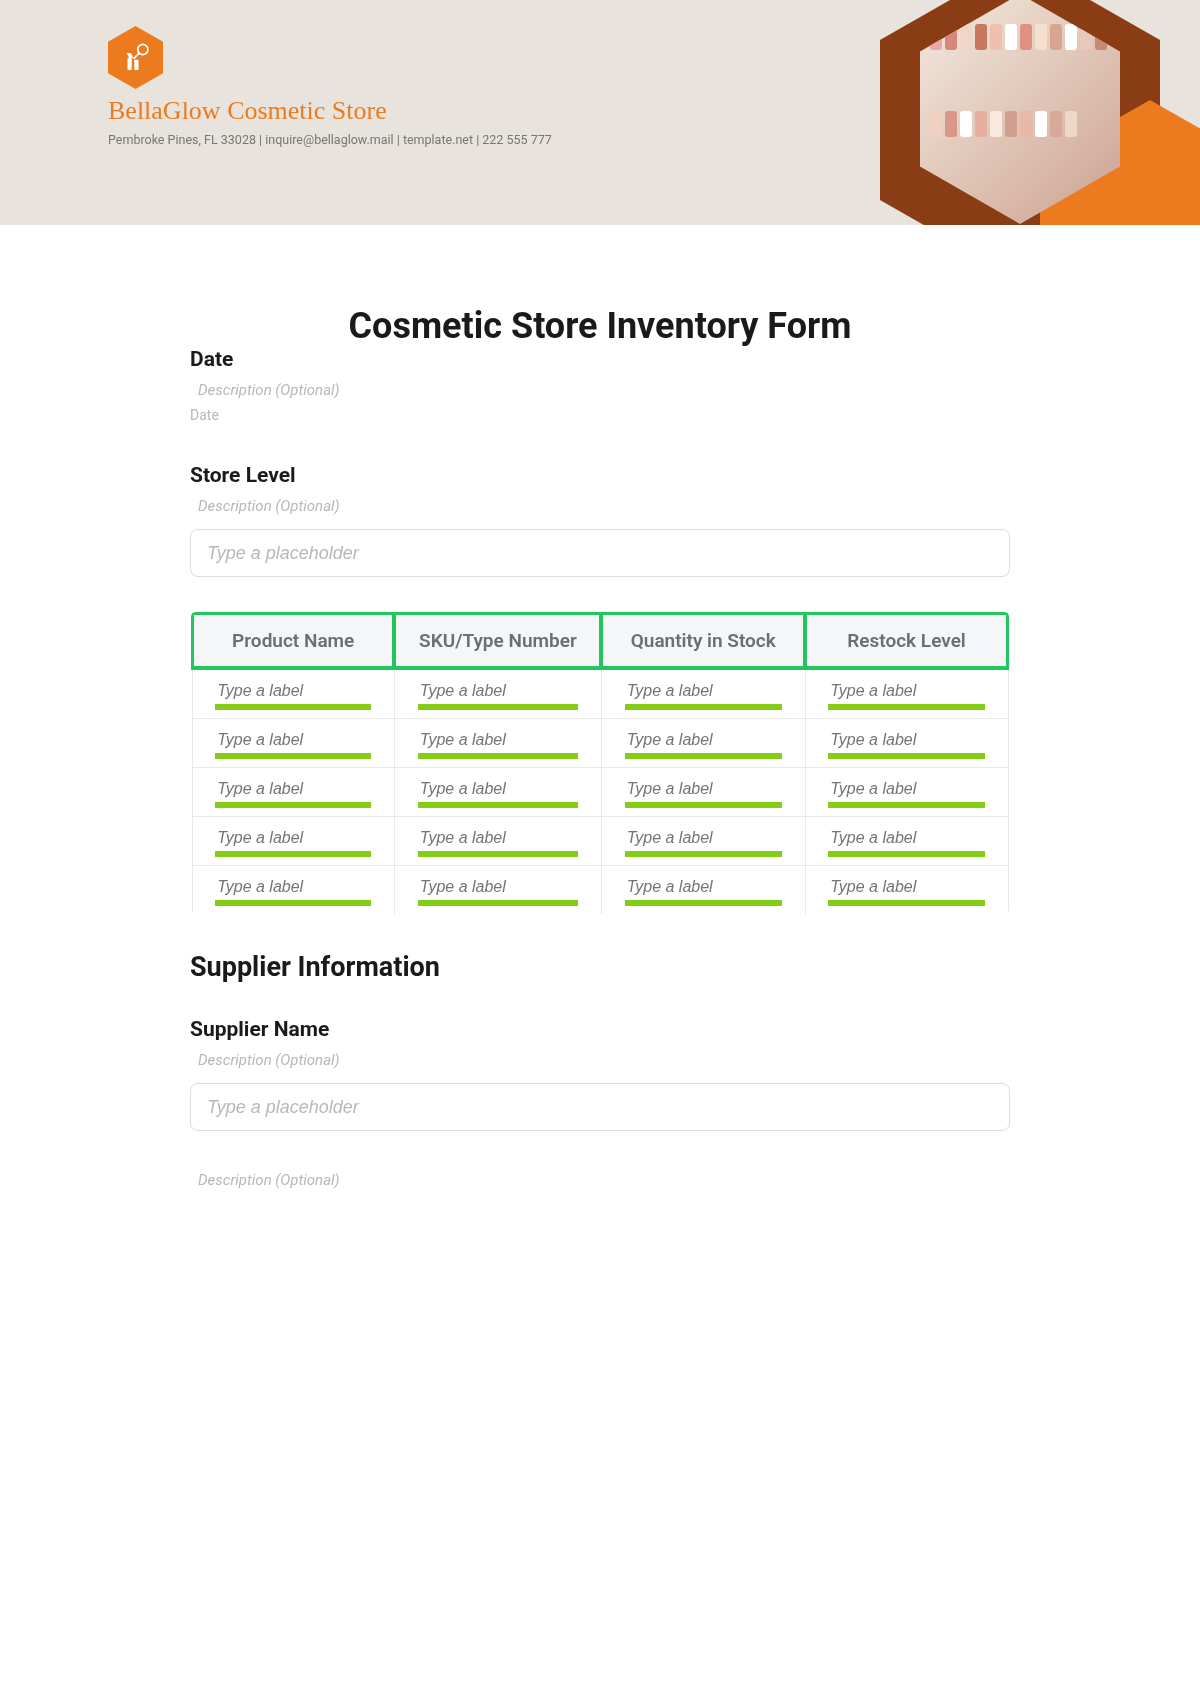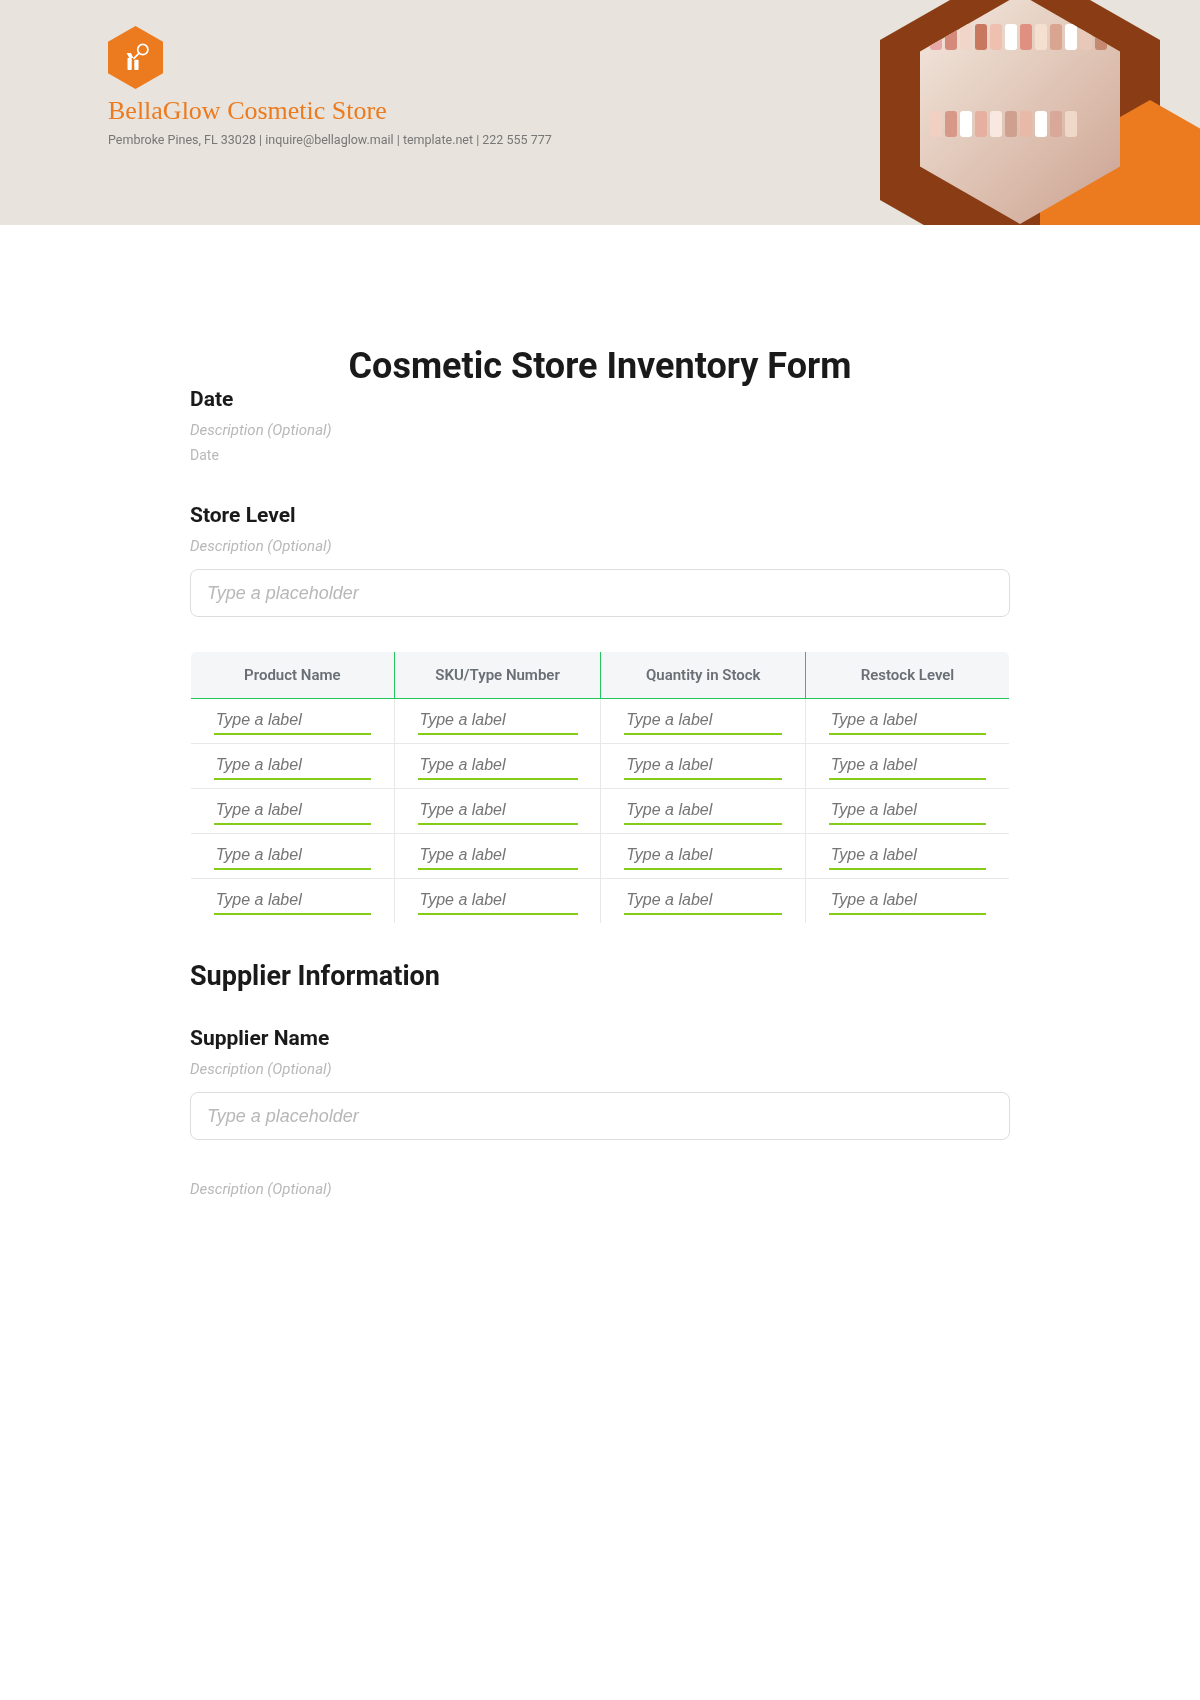--- a/index.html
+++ b/index.html
@@ -76,21 +76,21 @@
     flex-wrap:wrap;
     gap:3px;
     padding:30px 10px;
     overflow:hidden;
   }
   .bottle { width:12px; height:26px; border-radius:3px; }
 
   .content {
     width: 820px;
     margin: 0 auto;
-    padding-top: 120px;
+    padding-top: 80px;
   }
   .form-title {
     font-size: 36px;
     font-weight: 700;
     text-align: center;
     color: #1a1a1a;
   }
   .form-subtitle {
     font-size: 19px;
     text-align: center;
@@ -102,20 +102,21 @@
   .field-label {
     font-size: 21px;
     font-weight: 700;
     color: #1a1a1a;
   }
   .field-desc {
     font-size: 15px;
     font-style: italic;
     color: #b8b8b8;
     margin-top: 10px;
+    margin-left: 8px;
   }
   .input-box {
     width: 100%;
     height: 48px;
     border: 1px solid #ddd;
     border-radius: 8px;
     margin-top: 14px;
     font-size: 18px;
     padding: 0 16px;
     color: #333;
@@ -134,35 +135,35 @@
     border: 1px solid #e3e3e3;
     border-radius: 6px;
     overflow: hidden;
     margin-top: -6px;
     margin-bottom: 36px;
   }
   thead th {
     background: #f4f6f8;
     color: #6a6f76;
     font-weight: 600;
-    font-size: 15px;
+    font-size: 19px;
     padding: 14px 10px;
-    border: 1px solid #22c55e;
+    border: 4px solid #22c55e;
     text-align: center;
   }
   tbody td {
     border: 1px solid #e8e8e8;
     padding: 8px 14px;
   }
   .cell-input {
     display:block;
     width: 90%;
     margin: 0 auto;
     border: none;
-    border-bottom: 2px solid #84cc16;
+    border-bottom: 6px solid #84cc16;
     font-size: 16px;
     font-style: italic;
     color: #b8b8b8;
     padding: 4px 2px;
     background: transparent;
     text-align:left;
   }
   .section-heading {
     font-size: 27px;
     font-weight: 700;

